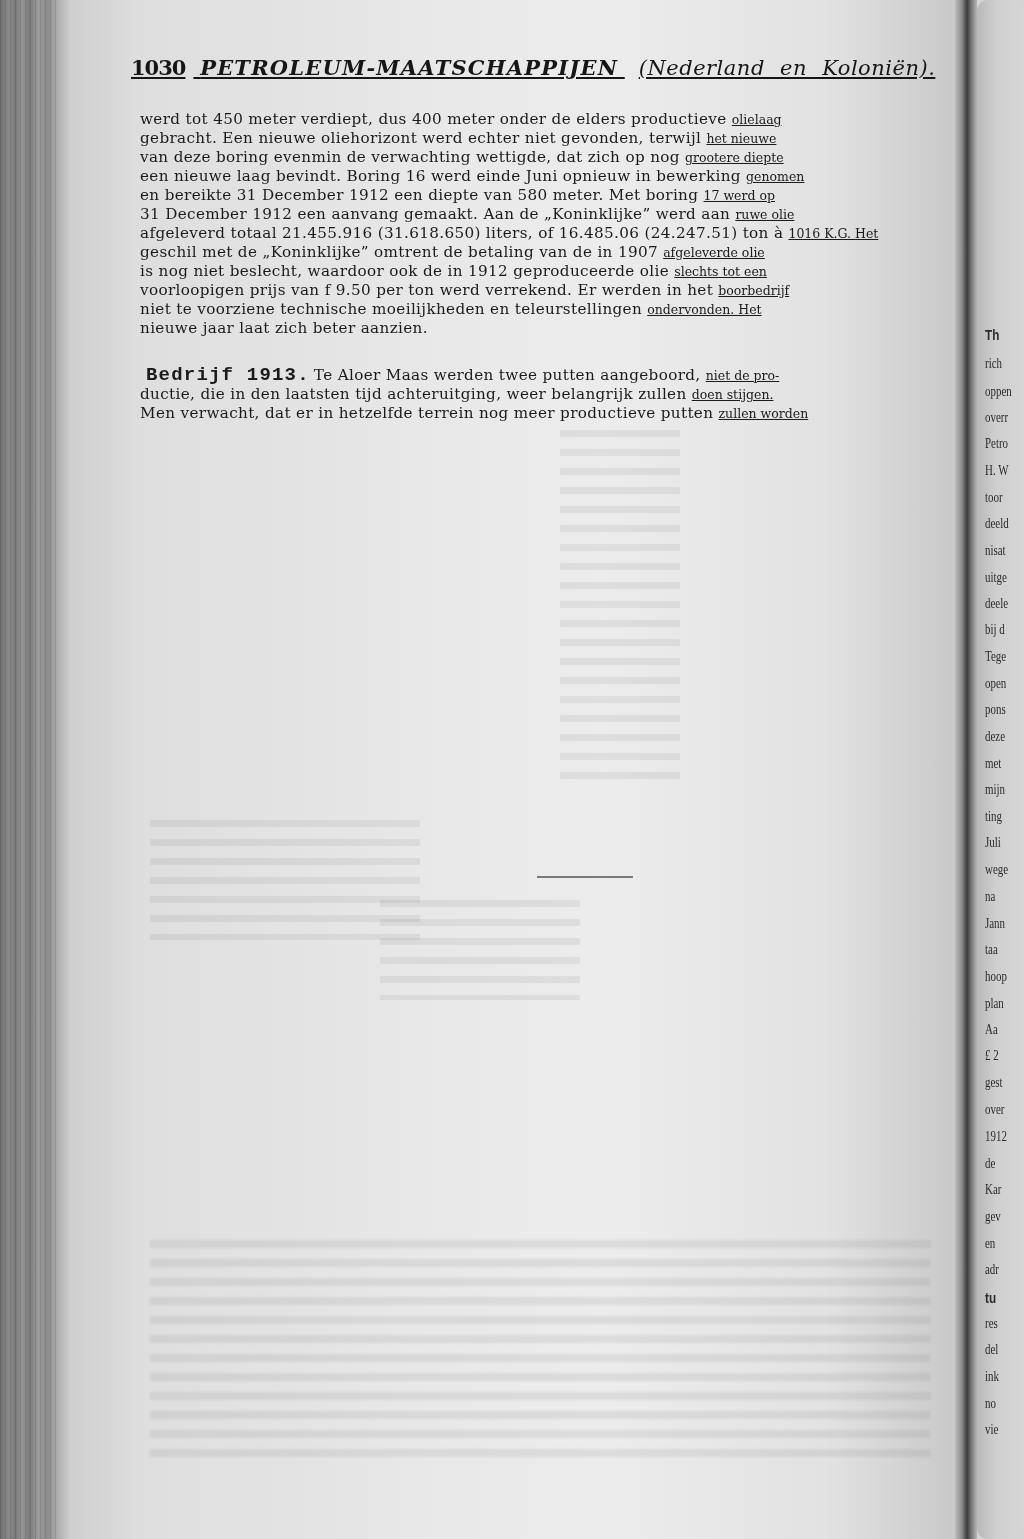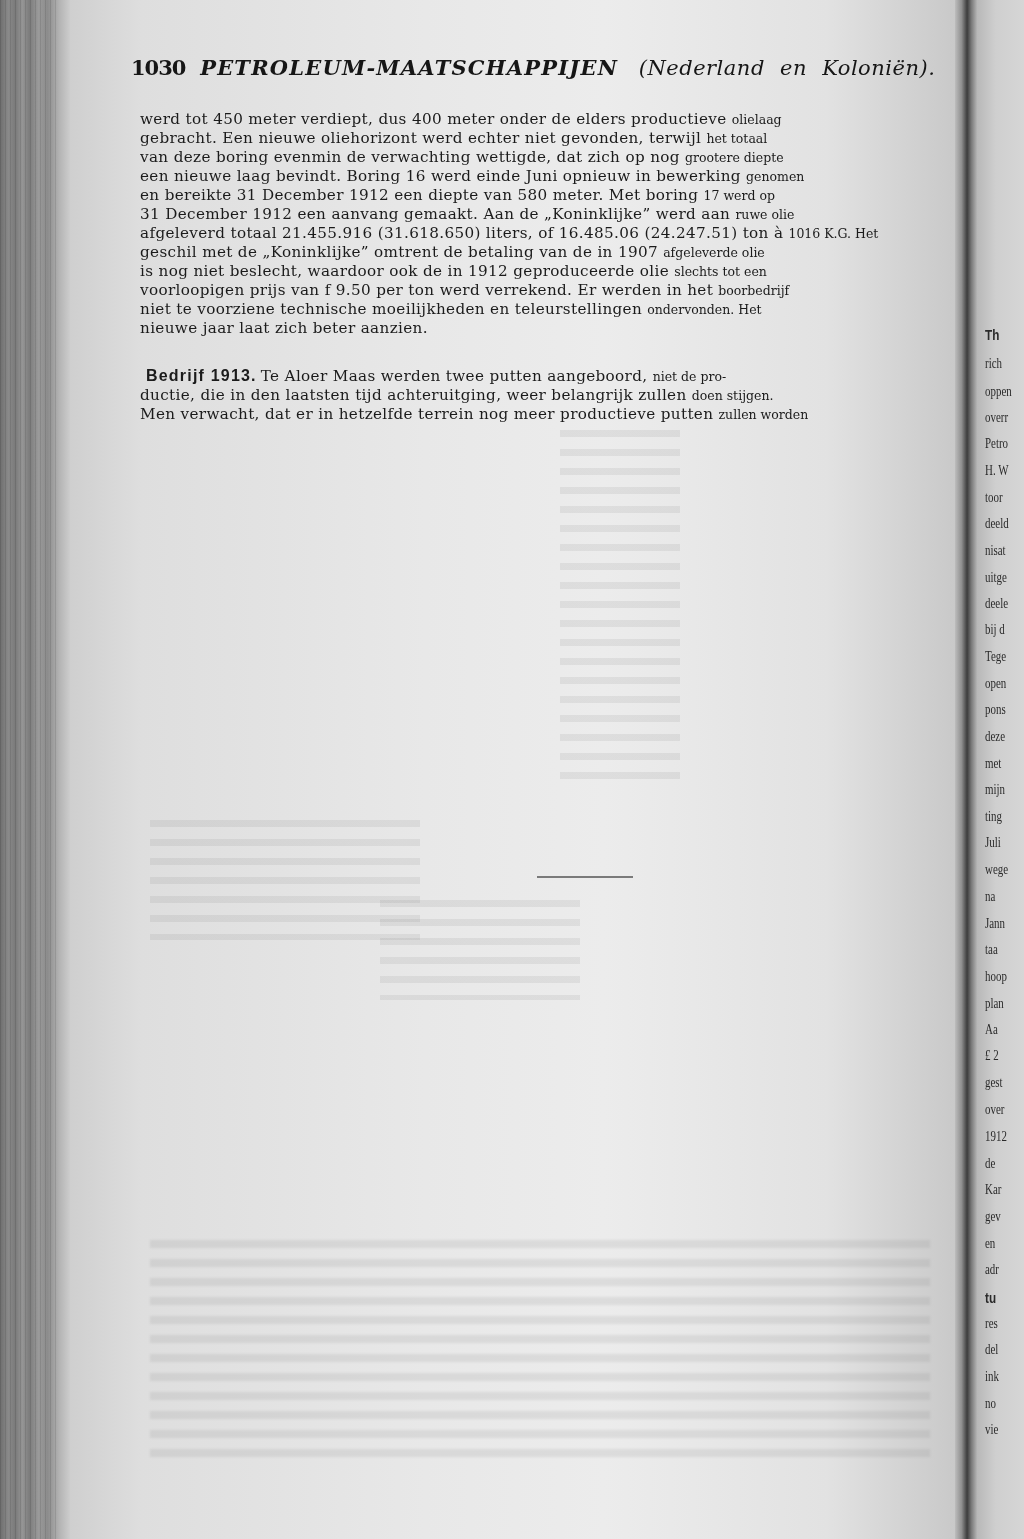--- a/index.html
+++ b/index.html
@@ -17,37 +17,37 @@
     position: absolute; left: 0; top: 0; width: 60px; height: 1539px;
     background: repeating-linear-gradient(90deg, rgba(0,0,0,0.10) 0px, rgba(0,0,0,0.10) 1px, transparent 1px, transparent 5px);
   }
   
   .page {
     position: absolute; left: 70px; top: 0; width: 890px; height: 1539px;
     background: linear-gradient(90deg, #cfcfcf 0%, #dedede 8%, #e8e8e8 40%, #ececec 60%, #e2e2e2 85%, #c8c8c8 100%);
   }
   .header {
     position: absolute; left: 131px; top: 55px; width: 820px; height: 34px;
-    font-size: 21px; color: #161616; white-space: nowrap;
+    font-size: 21px; color: #161616; white-space: nowrap; text-decoration: underline;
   }
   .header .page-num { font-weight: bold; letter-spacing: -1px; margin-right: 8px; }
   .header .title { font-style: italic; font-weight: bold; letter-spacing: 1.2px; }
   .header .subtitle { font-style: italic; margin-left: 14px; letter-spacing: 0.5px; word-spacing: 8px; }
 
   .body-text {
     position: absolute; left: 140px; width: 786px;
     font-family: "DejaVu Serif", serif; font-size: 15.2px; line-height: 19px;
     color: #1b1b1b; text-align: justify; text-align-last: left;
     letter-spacing: 0.35px;
   }
   .para1 { top: 110px; }
   .para2 { top: 366px; }
-  .para2 .lead { font-family: Liberation Sans, sans-serif; font-weight: bold; letter-spacing: 1.2px; margin-left: 6px; margin-right: 4px; font-size: 16px; }
+  .para2 .lead { font-family: Liberation Mono, monospace; font-weight: bold; letter-spacing: 1.2px; margin-left: 6px; margin-right: 4px; font-size: 19px; }
   .line { display: block; white-space: nowrap; overflow: hidden; }
-  .small { font-size: 12.5px; letter-spacing: 0; }
+  .small { font-size: 12.5px; letter-spacing: 0; text-decoration: underline; }
 
   .rule {
     position: absolute; left: 537px; top: 876px; width: 96px; height: 2px; background: #7a7a7a;
   }
   .bleed-block {
     position: absolute; left: 150px; top: 1240px; width: 780px; height: 220px;
     background: repeating-linear-gradient(180deg, rgba(120,120,120,0.13) 0px, rgba(120,120,120,0.13) 8px, transparent 8px, transparent 19px);
     filter: blur(0.8px);
   }
   .bleed-col {
@@ -57,20 +57,21 @@
   
   .gutter {
     position: absolute; left: 955px; top: 0; width: 22px; height: 1539px;
     background: linear-gradient(90deg, #bdbdbd 0%, #8f8f8f 30%, #3c3c3c 55%, #7a7a7a 75%, #b5b5b5 100%);
   }
   
   .next-page {
     position: absolute; left: 977px; top: 0; width: 47px; height: 1539px;
     background: linear-gradient(90deg, #b8b8b8 0%, #cfcfcf 40%, #d6d6d6 100%);
     overflow: hidden;
+    border-radius: 11px;
   }
   .next-page .frag {
     position: absolute; left: 8px; font-size: 14px; color: #2a2a2a;
     font-family: "Liberation Serif", serif; white-space: nowrap; transform: scaleX(0.78); transform-origin: left;
   }
   .next-page .frag.bold { font-weight: bold; font-family: "Liberation Sans", sans-serif; font-size: 15px; }
 </style>
 </head>
 <body>
 
@@ -86,21 +87,21 @@
 <div class="bleed-block"></div>
 
 <div class="header">
   <span class="page-num">1030</span>
   <span class="title">PETROLEUM-MAATSCHAPPIJEN</span>
   <span class="subtitle">(Nederland en Koloniën).</span>
 </div>
 
 <div class="body-text para1">
   <span class="line"><span>werd tot 450 meter verdiept, dus 400 meter onder de elders productieve </span><span class="small">olielaag</span></span>
-  <span class="line"><span>gebracht. Een nieuwe oliehorizont werd echter niet gevonden, terwijl </span><span class="small">het totaal</span></span>
+  <span class="line"><span>gebracht. Een nieuwe oliehorizont werd echter niet gevonden, terwijl </span><span class="small">het nieuwe</span></span>
   <span class="line"><span>van deze boring evenmin de verwachting wettigde, dat zich op nog </span><span class="small">grootere diepte</span></span>
   <span class="line"><span>een nieuwe laag bevindt. Boring 16 werd einde Juni opnieuw in bewerking </span><span class="small">genomen</span></span>
   <span class="line"><span>en bereikte 31 December 1912 een diepte van 580 meter. Met boring </span><span class="small">17 werd op</span></span>
   <span class="line"><span>31 December 1912 een aanvang gemaakt. Aan de „Koninklijke” werd aan </span><span class="small">ruwe olie</span></span>
   <span class="line"><span>afgeleverd totaal 21.455.916 (31.618.650) liters, of 16.485.06 (24.247.51) ton à </span><span class="small">1016 K.G. Het</span></span>
   <span class="line"><span>geschil met de „Koninklijke” omtrent de betaling van de in 1907 </span><span class="small">afgeleverde olie</span></span>
   <span class="line"><span>is nog niet beslecht, waardoor ook de in 1912 geproduceerde olie </span><span class="small">slechts tot een</span></span>
   <span class="line"><span>voorloopigen prijs van f 9.50 per ton werd verrekend. Er werden in het </span><span class="small">boorbedrijf</span></span>
   <span class="line"><span>niet te voorziene technische moeilijkheden en teleurstellingen </span><span class="small">ondervonden. Het</span></span>
   <span class="line"><span>nieuwe jaar laat zich beter aanzien.</span><span class="small"></span></span>

